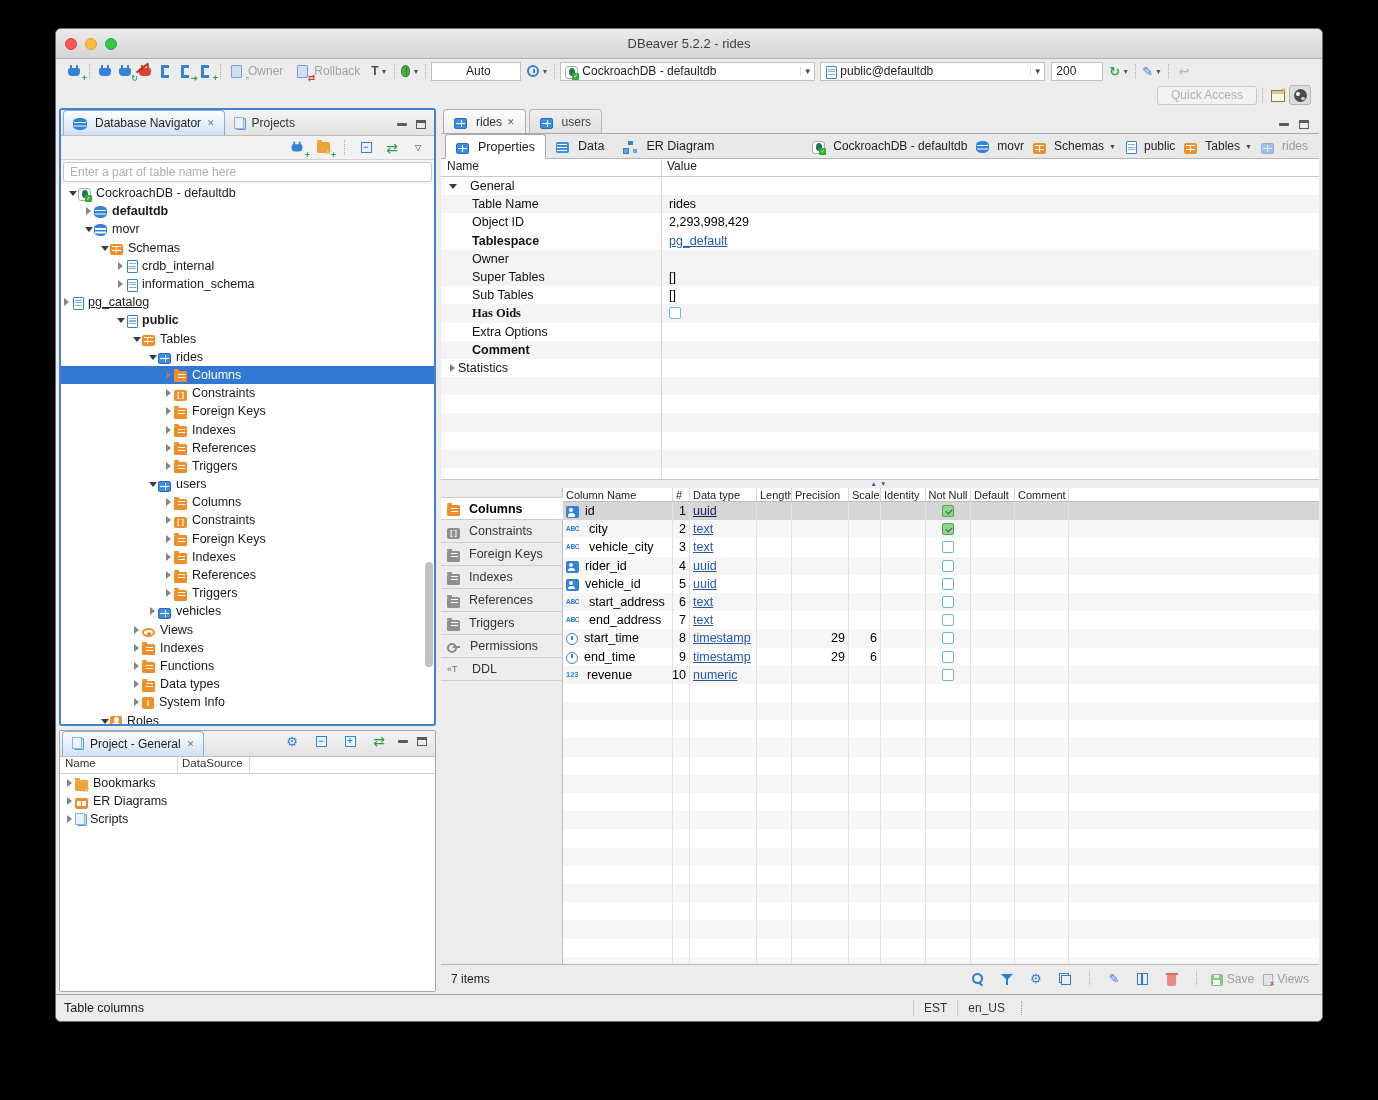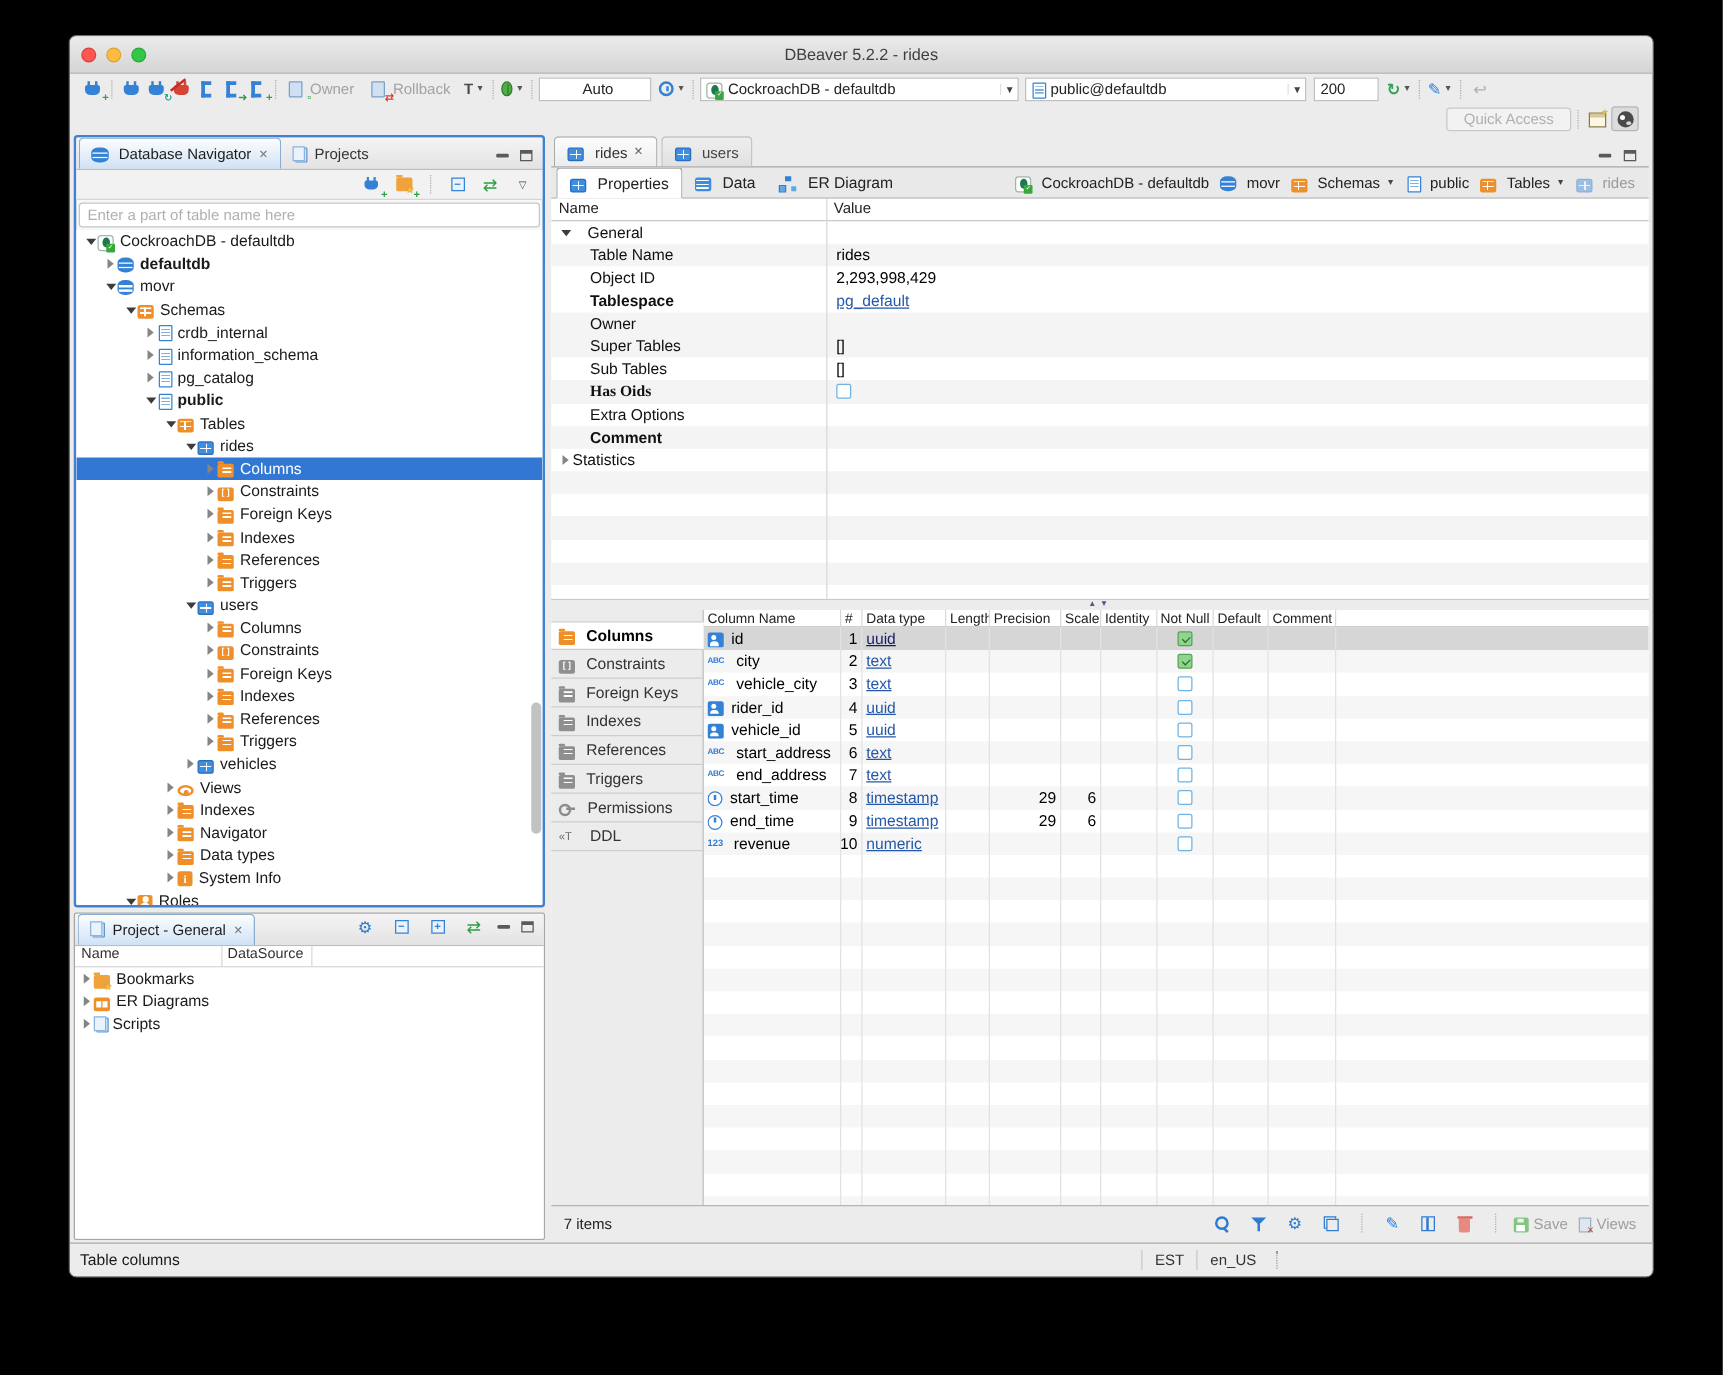--- a/index.html
+++ b/index.html
@@ -401,21 +401,21 @@
             <div class="trow" style="padding-left: 54px;">
               <span class="exp c"></span>
               <span class="ti i-schemadoc"></span>
               <span class="lbl">crdb_internal</span>
             </div>
             <div class="trow" style="padding-left: 54px;">
               <span class="exp c"></span>
               <span class="ti i-schemadoc"></span>
               <span class="lbl">information_schema</span>
             </div>
-            <div class="trow" style="padding-left: 54px;">
+            <div class="trow" style=" text-decoration: underline;">
               <span class="exp c"></span>
               <span class="ti i-schemadoc"></span>
               <span class="lbl">pg_catalog</span>
             </div>
             <div class="trow bold" style="padding-left: 54px;">
               <span class="exp o"></span>
               <span class="ti i-schemadoc"></span>
               <span class="lbl">public</span>
             </div>
             <div class="trow" style="padding-left: 70px;">
@@ -504,21 +504,21 @@
               <span class="lbl">Views</span>
             </div>
             <div class="trow" style="padding-left: 70px;">
               <span class="exp c"></span>
               <span class="ti i-folder"></span>
               <span class="lbl">Indexes</span>
             </div>
             <div class="trow" style="padding-left: 70px;">
               <span class="exp c"></span>
               <span class="ti i-folder"></span>
-              <span class="lbl">Navigator</span>
+              <span class="lbl">Functions</span>
             </div>
             <div class="trow" style="padding-left: 70px;">
               <span class="exp c"></span>
               <span class="ti i-folder"></span>
               <span class="lbl">Data types</span>
             </div>
             <div class="trow" style="padding-left: 70px;">
               <span class="exp c"></span>
               <span class="ti i-info"></span>
               <span class="lbl">System Info</span>

